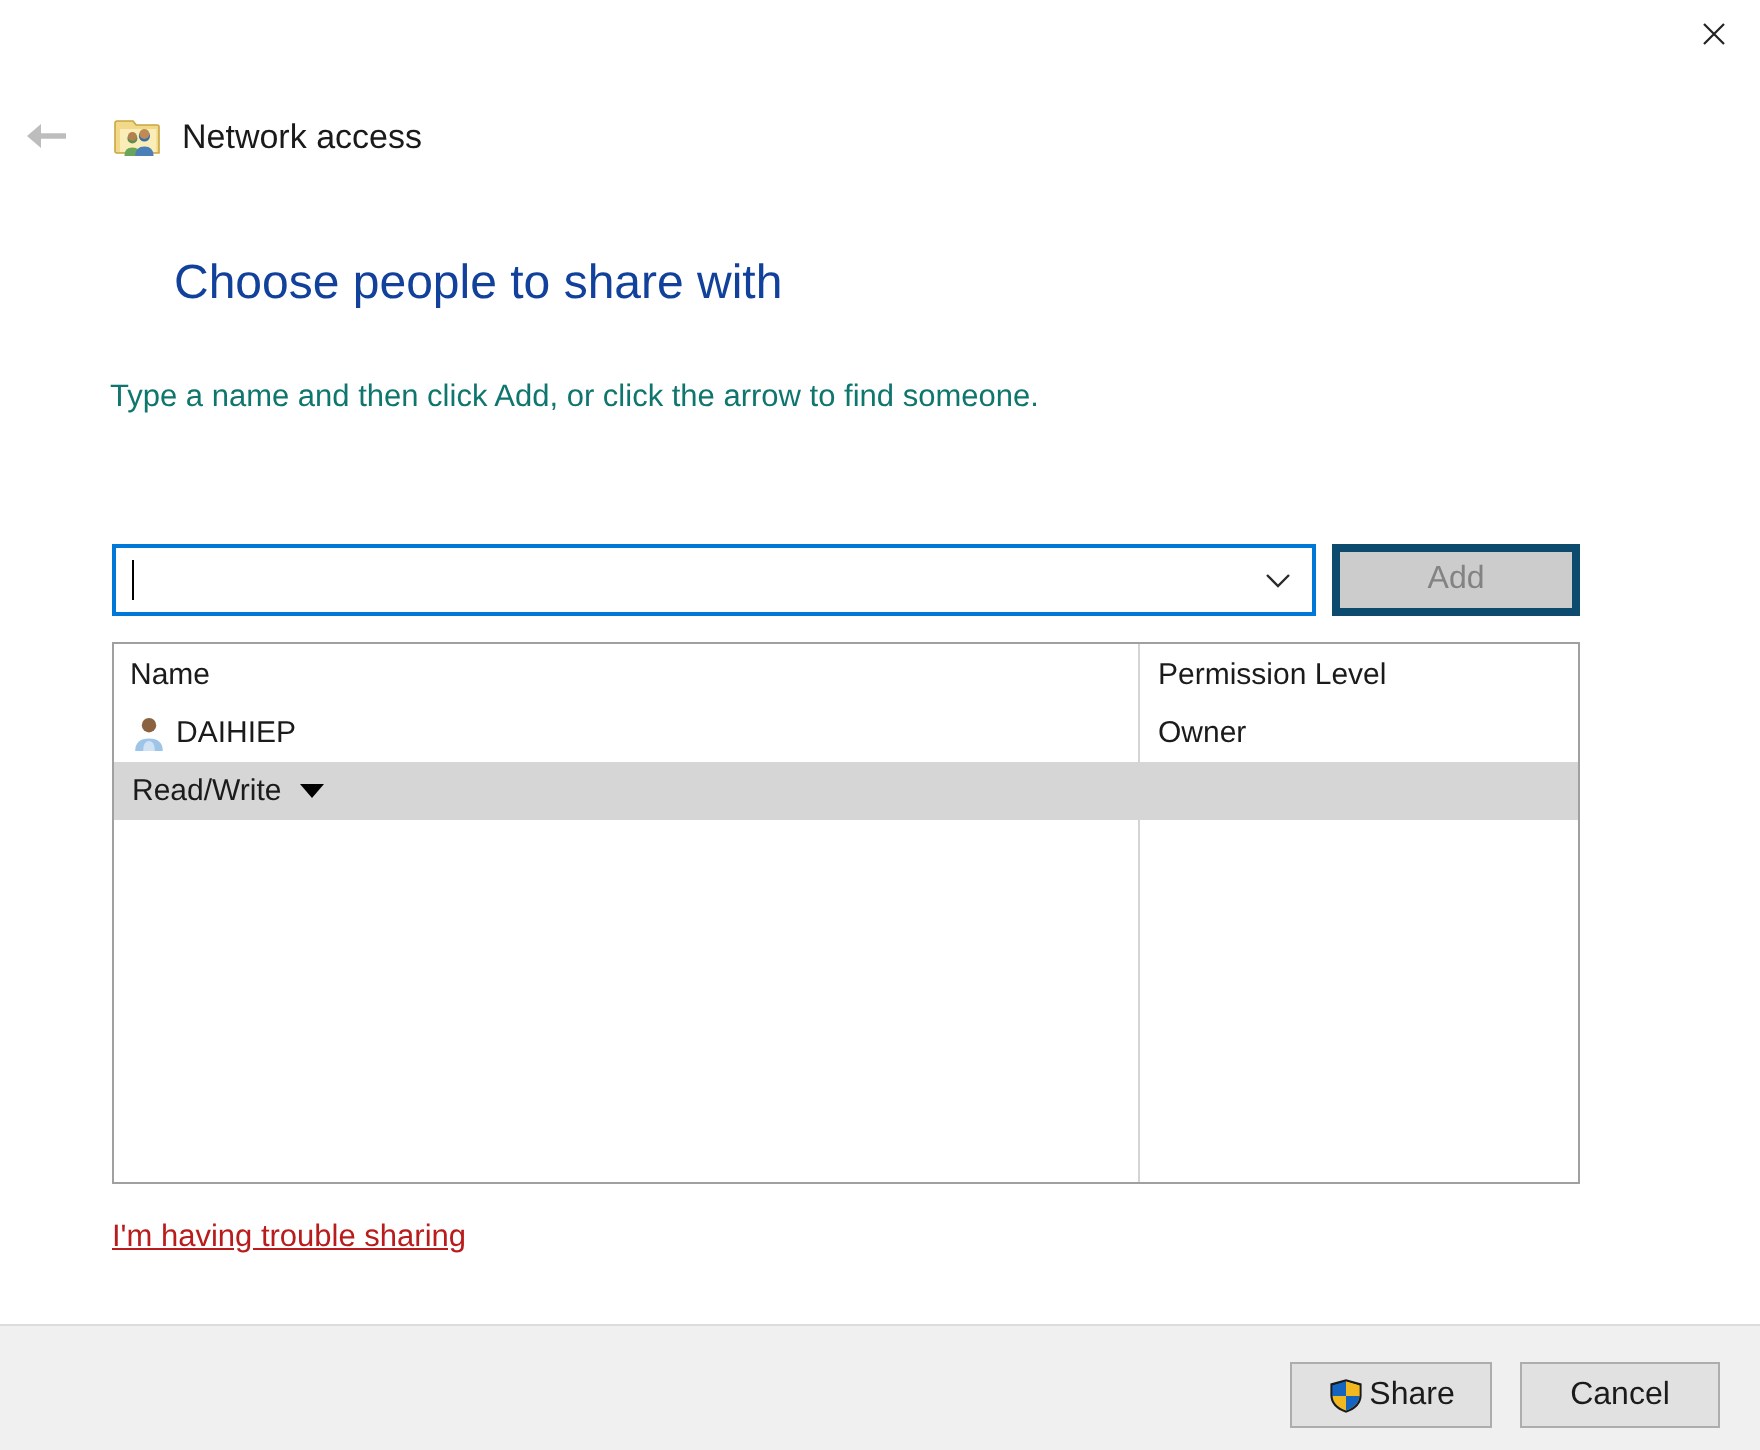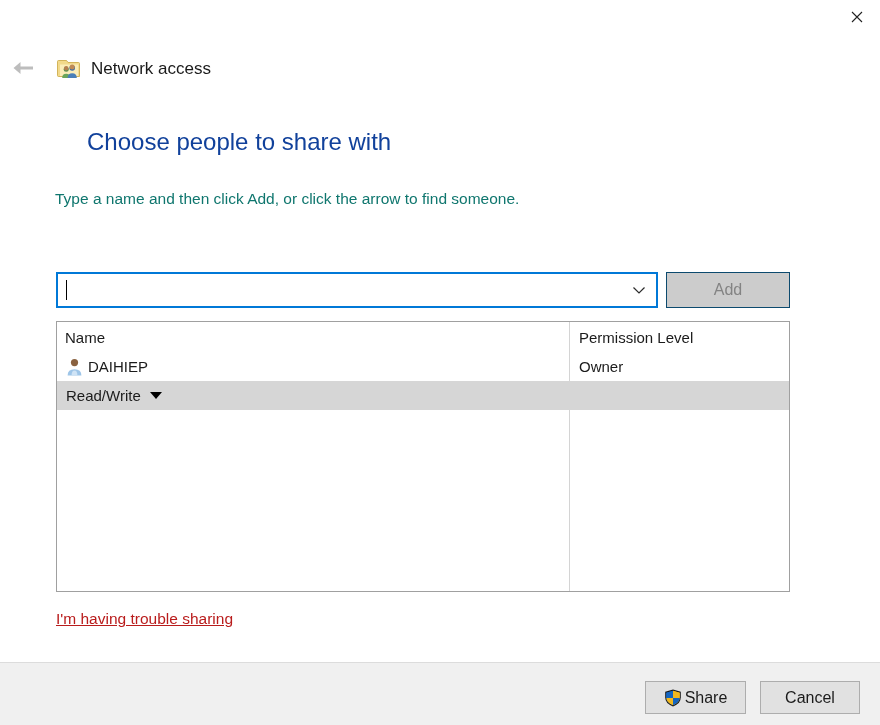--- a/index.html
+++ b/index.html
@@ -142,21 +142,21 @@
     flex: none;
   }
   .combo-arrow svg { display: block; }
 
   .add-button {
     position: absolute;
     right: 0; top: 0;
     width: 124px;
     height: 36px;
     background: #cccccc;
-    border: 1px solid #0c4a6e;
+    border: 4px solid #0c4a6e;
     color: #838383;
     font-size: 16px;
     font-family: "Liberation Sans", sans-serif;
     cursor: default;
   }
 
   
   .share-list {
     position: absolute;
     left: 56px;

